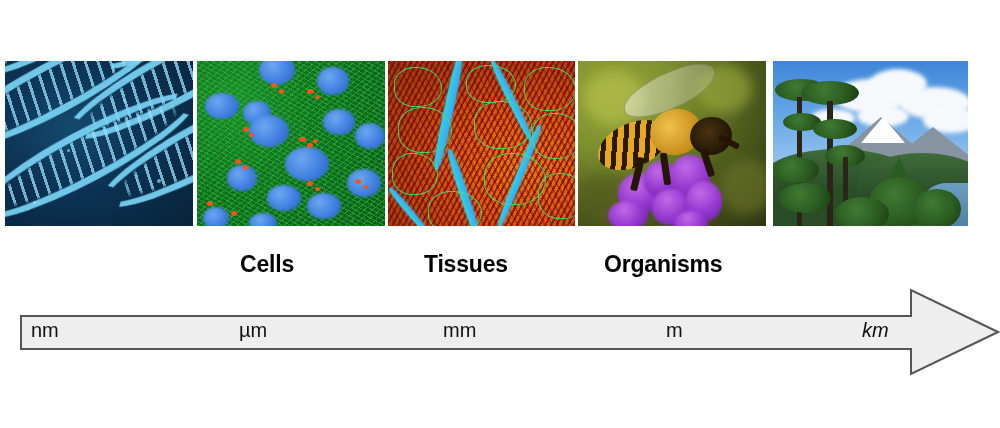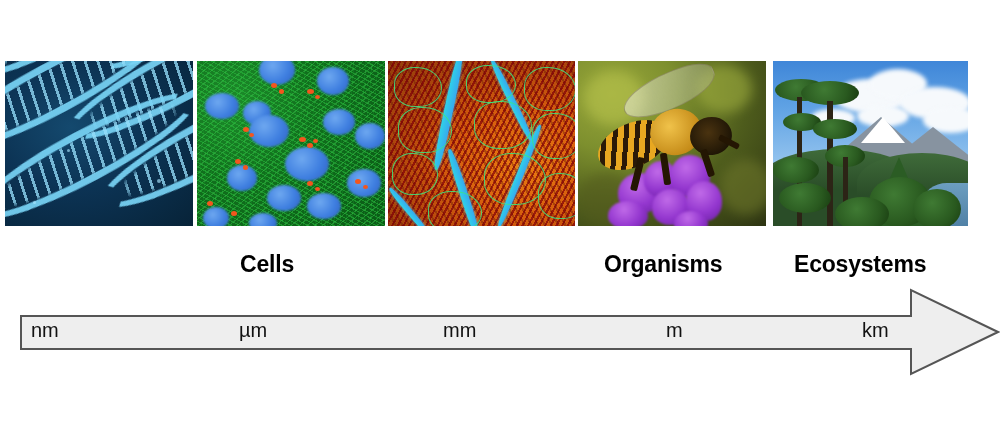--- a/index.html
+++ b/index.html
@@ -417,26 +417,26 @@
       <div class="canopy" style="left:0px;   top:96px; width:46px; height:26px;"></div>
       <div class="canopy" style="left:6px;   top:122px;width:52px; height:30px;"></div>
       <div class="conifer" style="left:96px; top:96px; border-width:0 30px 70px 30px; border-bottom-color:#2b5c24;"></div>
       <div class="canopy" style="left:96px;  top:116px;width:62px; height:50px;"></div>
       <div class="canopy" style="left:140px; top:128px;width:48px; height:40px;"></div>
       <div class="canopy" style="left:62px;  top:136px;width:54px; height:34px;"></div>
     </div>
   </div>
 
   <div class="level-label" style="left:240px;">Cells</div>
+  <div class="level-label" style="left:424px;">Tissues</div>
   <div class="level-label" style="left:604px;text-align:right;">Organisms</div>
-  <div class="level-label" style="left:794px;">Ecosystems</div>
 
   <svg class="scale-arrow" viewBox="0 0 980 92" preserveAspectRatio="none">
     <polygon points="1,30 891,30 891,4 978,46 891,88 891,63 1,63" fill="#eeeeee" stroke="#555555" stroke-width="2" stroke-linejoin="miter"></polygon>
   </svg>
 
   <div class="scale-unit" style="left:31px;">nm</div>
   <div class="scale-unit" style="left:239px;">µm</div>
   <div class="scale-unit" style="left:443px;">mm</div>
   <div class="scale-unit" style="left:666px;">m</div>
-  <div class="scale-unit" style="left:862px;">km</div>
+  <div class="scale-unit" style="left:862px;font-style:italic;">km</div>
 
 </div>
 
 </body></html>

